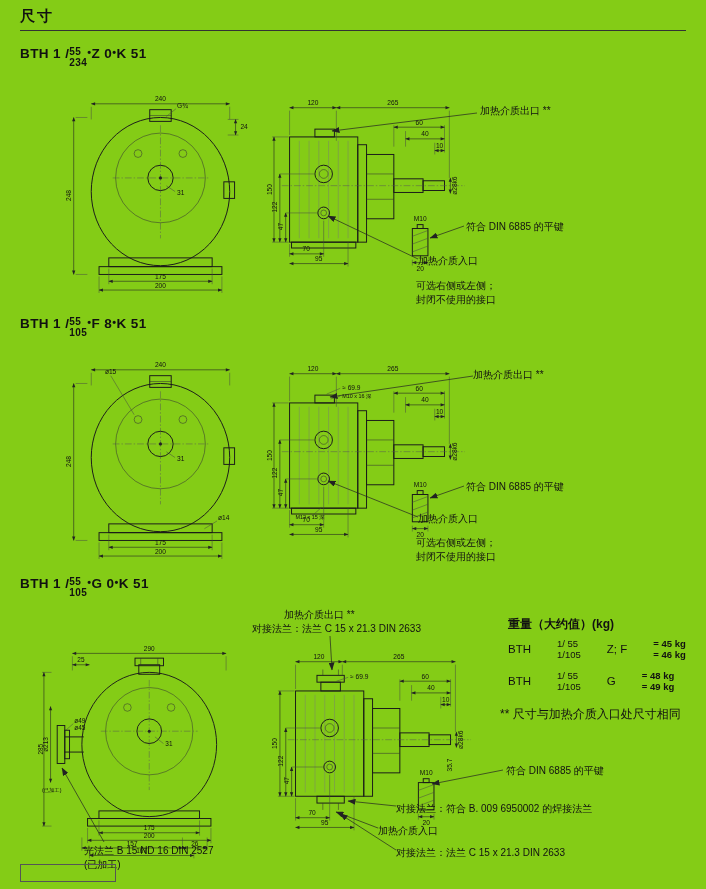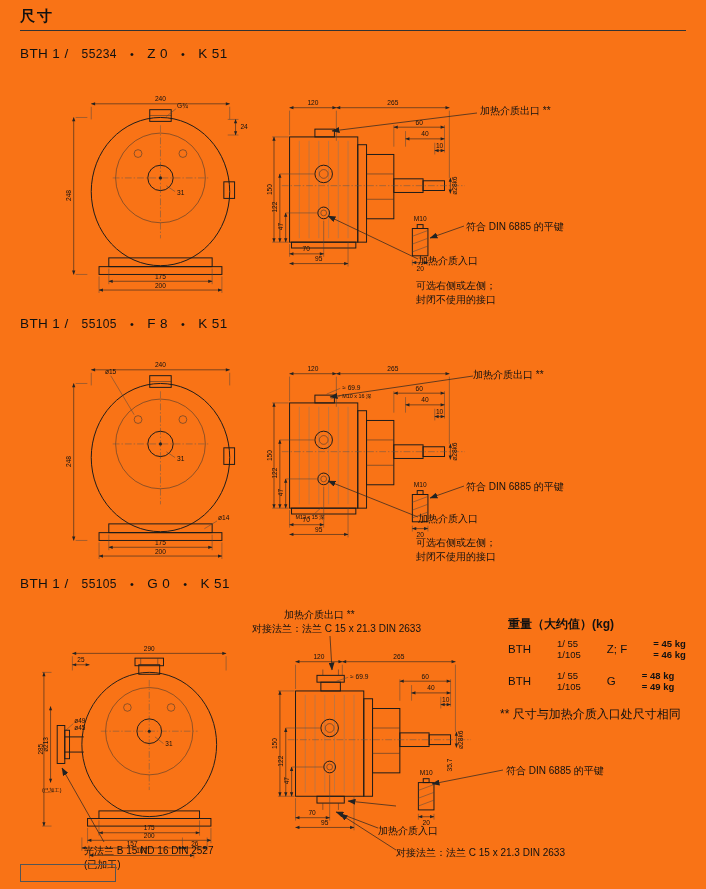--- a/index.html
+++ b/index.html
@@ -1,24 +1,24 @@
 <!DOCTYPE html>
 <html lang="zh"><head>
 <meta charset="utf-8">
 <title>尺寸</title>
 <style>
   *{box-sizing:border-box}
   body{margin:0;background:#fff}
-  .page{position:relative;width:706px;height:889px;background:#f97316;overflow:hidden;
+  .page{position:relative;width:706px;height:889px;background:#84cc16;overflow:hidden;
         font-family:"Liberation Sans","DejaVu Sans",sans-serif;color:#111}
   .abs{position:absolute}
   .title{font-size:15px;font-weight:700;letter-spacing:2px}
   .rule{height:1px;background:#333}
-  .head{display:flex;align-items:center;gap:13px;font-size:13.5px;font-weight:400;letter-spacing:.4px}
-  .head .frac{display:inline-flex;font-size:12px;line-height:1.08;transform:translateY(1px)}
+  .head{display:flex;font-size:13.5px;font-weight:700;letter-spacing:.4px}
+  .head .frac{display:inline-flex;flex-direction:column;font-size:10px;line-height:1.08;transform:translateY(1px)}
   .bullet{font-size:11px}
   .ann{font-size:10px;white-space:nowrap}
   svg.draw{position:absolute;overflow:visible}
   svg text{font-family:"Liberation Sans","DejaVu Sans",sans-serif;fill:#111}
   .dl{font-size:6.8px}
   .sm{font-size:5.6px}
   .o{fill:none;stroke:#1a1a1a;stroke-width:1}
   .t{fill:none;stroke:#333;stroke-width:.55}
   .r{stroke:#777;stroke-width:.45}
   .cl{fill:none;stroke:#555;stroke-width:.5;stroke-dasharray:7 2 1.5 2}
@@ -505,20 +505,21 @@
     </span>
     <span>G</span>
     <span class="frac2 wvals">
       <span>= 48 kg</span>
       <span>= 49 kg</span>
     </span>
   </div>
   <div class="abs wfoot" style="left:500px;top:706px">** 尺寸与加热介质入口处尺寸相同</div>
 
   <div class="abs ann" style="left:506px;top:764px">符合 DIN 6885 的平键</div>
+  <div class="abs ann" style="left:396px;top:802px">对接法兰：符合 B. 009 6950002 的焊接法兰</div>
   <div class="abs ann" style="left:378px;top:824px">加热介质入口</div>
   <div class="abs ann" style="left:396px;top:846px">对接法兰：法兰 C 15 x 21.3 DIN 2633</div>
   <div class="abs ann" style="left:84px;top:844px">光法兰 B 15 ND 16 DIN 2527</div>
   <div class="abs ann" style="left:84px;top:858px">(已加工)</div>
 
   <div class="foot-box" style="left:20px;top:864px;width:96px;height:18px"></div>
 
   <svg class="leaders" style="position:absolute;left:0;top:0;pointer-events:none" width="706" height="889">
     <line x1="477" y1="113" x2="332" y2="131" marker-end="url(#la)"></line>
     <line x1="418" y1="259" x2="328" y2="216" marker-end="url(#la)"></line>

